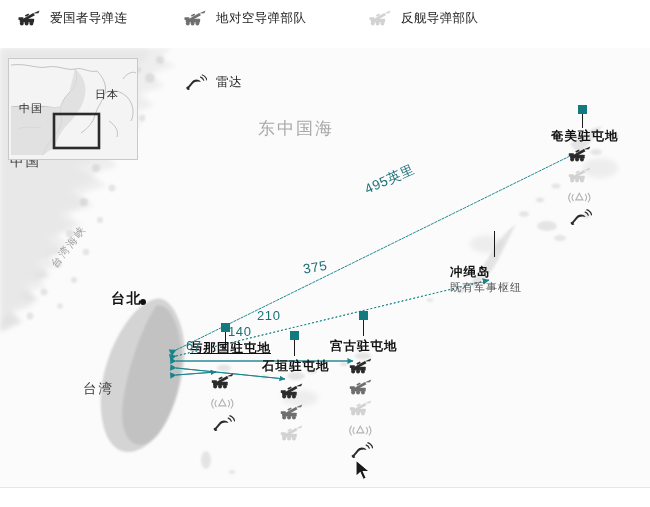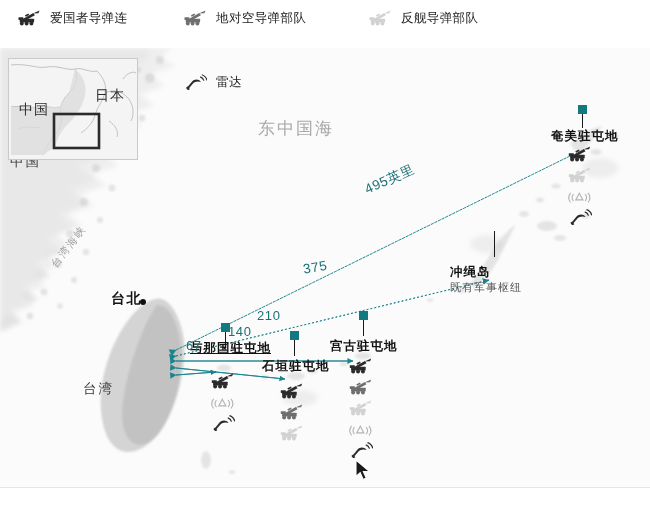--- a/index.html
+++ b/index.html
@@ -18,21 +18,21 @@
   .lg-txt{font-size:12.5px;color:#1c1c1c;letter-spacing:.4px;margin-left:6px;white-space:nowrap;}
 
   
   #map{position:absolute;left:0;top:48px;width:650px;height:440px;background:#fafafa;overflow:hidden;}
   #mapsvg{position:absolute;left:0;top:0;}
 
   
   #inset{position:absolute;left:8px;top:10px;width:128px;height:100px;
          background:#f2f2f2;border:1px solid #c9c9c9;z-index:30;}
   #insetsvg{position:absolute;left:0;top:0;}
-  .inset-lbl{position:absolute;font-size:14px;color:#2b2b2b;letter-spacing:1px;white-space:nowrap;}
+  .inset-lbl{position:absolute;font-size:11px;color:#2b2b2b;letter-spacing:1px;white-space:nowrap;}
 
   
   .mlbl{position:absolute;white-space:nowrap;pointer-events:none;}
   .t-country{font-size:13.5px;color:#3a3a3a;letter-spacing:2px;}
   .t-sea{font-size:17px;color:#a8a8a8;letter-spacing:2px;}
   .t-strait{font-size:10.5px;color:#9e9e9e;letter-spacing:2px;}
   .t-city{font-size:14px;color:#121212;letter-spacing:1.5px;font-weight:600;}
   .t-base{font-size:12.5px;color:#111;letter-spacing:1px;font-weight:600;}
   .t-sub{font-size:11px;color:#555;letter-spacing:1px;}
   .t-dist{font-size:13px;color:#1b6f76;letter-spacing:.6px;}

